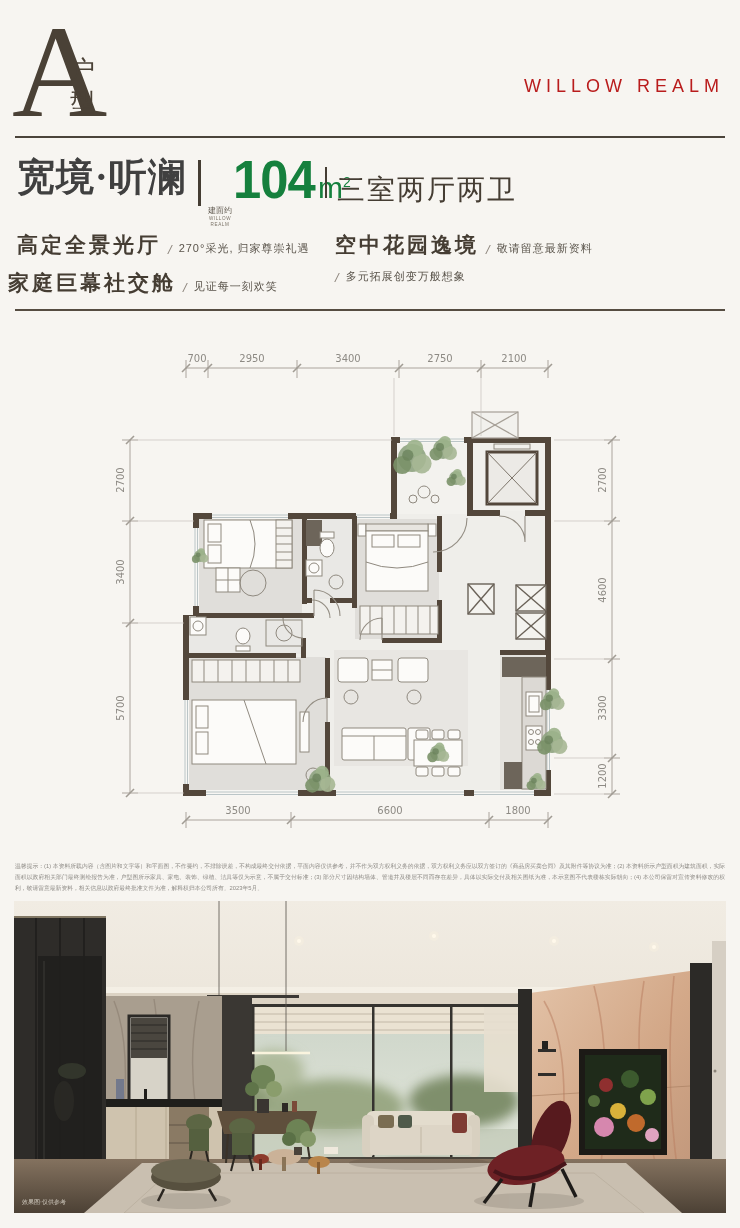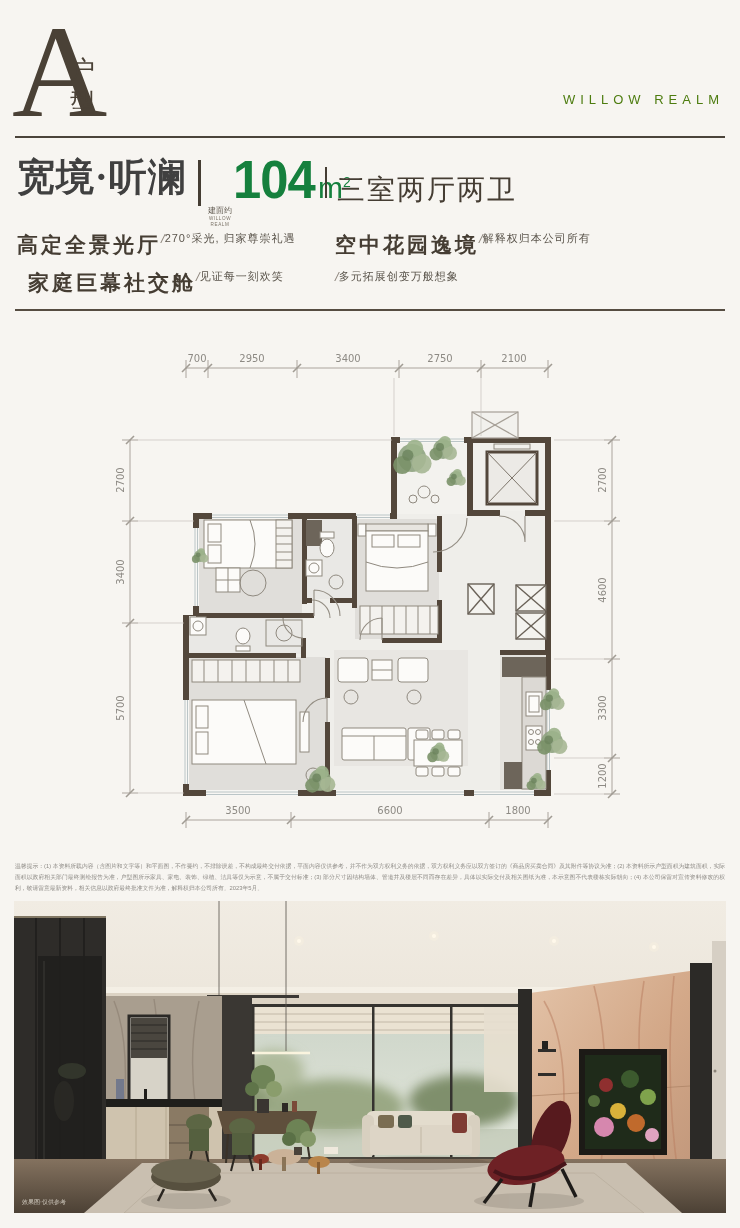--- a/index.html
+++ b/index.html
@@ -7,45 +7,45 @@
     width:740px;height:1228px;position:relative;overflow:hidden;
     background:#f7f5f1;color:#463e34;
     font-family:"Liberation Sans","DejaVu Sans",sans-serif;
   }
   .abs{position:absolute;}
   
   #unit-letter{left:12px;top:6px;font-family:"Liberation Serif","DejaVu Serif",serif;
     font-size:132px;line-height:1;color:#4a4136;letter-spacing:-3px;}
   #unit-label{left:70px;top:54px;font-family:"Liberation Serif","DejaVu Serif",serif;
     font-size:25px;line-height:1.3;color:#4a4136;display:flex;flex-direction:column;}
-  #brand-logo{right:16px;top:92px;font-size:13px;letter-spacing:5px;color:#4d7c0f;}
+  #brand-logo{right:16px;top:76px;font-size:18px;letter-spacing:5px;color:#b91c1c;}
   .rule1{left:15px;right:15px;top:136px;height:2px;background:#4b443b;}
   .rule2{left:15px;right:15px;top:309px;height:2px;background:#564c41;}
   
   #plan-name{left:17px;top:152px;font-family:"Liberation Serif","DejaVu Serif",serif;
     font-size:38px;font-weight:700;letter-spacing:1px;color:#404040;}
   #divider1{left:198px;top:160px;width:3px;height:46px;background:#453d33;}
   #area-prefix-block{left:207px;top:173px;width:26px;text-align:center;color:#5d564c;margin-top:32px;}
   #area-prefix-block .cn{font-size:8px;display:block;}
   #area-prefix-block .en{font-size:4.6px;letter-spacing:.6px;color:#7c7469;display:block;line-height:1.25;}
   #area-figure{left:233px;top:148px;display:flex;align-items:baseline;color:#15803d;}
   #area-figure .num{font-size:54px;font-weight:700;letter-spacing:-1px;transform:scaleX(.94);transform-origin:left;}
   #area-figure .unit{font-size:30px;margin-left:-2px;}
   #area-figure sup{font-size:14px;}
   #divider2{left:325px;top:167px;width:2px;height:31px;background:#453d33;}
   #layout-text{left:337px;top:171px;font-family:"Liberation Serif","DejaVu Serif",serif;
     font-size:28px;letter-spacing:2px;color:#453d33;}
   
-  .feat{position:absolute;display:flex;white-space:nowrap;}
+  .feat{position:absolute;display:flex;align-items:flex-end;gap:7px;white-space:nowrap;}
   .feat .t{font-family:"Liberation Serif","DejaVu Serif",serif;font-size:21px;font-weight:700;
     letter-spacing:3px;color:#453d33;}
   .feat .s{color:#8d867c;font-size:13px;font-style:italic;padding-bottom:2px;}
   .feat .d{font-size:11px;color:#5a544b;letter-spacing:1px;padding-bottom:3px;}
   #feat-1{left:17px;top:231px;} #feat-2{left:335px;top:231px;}
-  #feat-3{left:28px;top:269px;} #feat-4{left:335px;top:269px;}
+  #feat-3{left:8px;top:269px;} #feat-4{left:335px;top:269px;}
   
   #art{left:0;top:0;width:740px;height:1228px;}
   
   #disclaimer{left:15px;top:855px;width:710px;font-size:5.8px;line-height:1.95;
     color:#8e8b86;text-align:justify;}
 </style>
 </head>
 <body>
 
 <div class="abs" id="unit-letter">A</div>
@@ -71,21 +71,21 @@
 <div class="abs" id="layout-text">三室两厅两卫</div>
 
 <div class="feat" id="feat-1">
   <span class="t">高定全景光厅</span>
   <span class="s">/</span>
   <span class="d">270°采光, 归家尊崇礼遇</span>
 </div>
 <div class="feat" id="feat-2">
   <span class="t">空中花园逸境</span>
   <span class="s">/</span>
-  <span class="d">解释权归本公司所有</span>
+  <span class="d">敬请留意最新资料</span>
 </div>
 <div class="feat" id="feat-3">
   <span class="t">家庭巨幕社交舱</span>
   <span class="s">/</span>
   <span class="d">见证每一刻欢笑</span>
 </div>
 <div class="feat" id="feat-4">
   <span class="s">/</span>
   <span class="d">多元拓展创变万般想象</span>
 </div>

